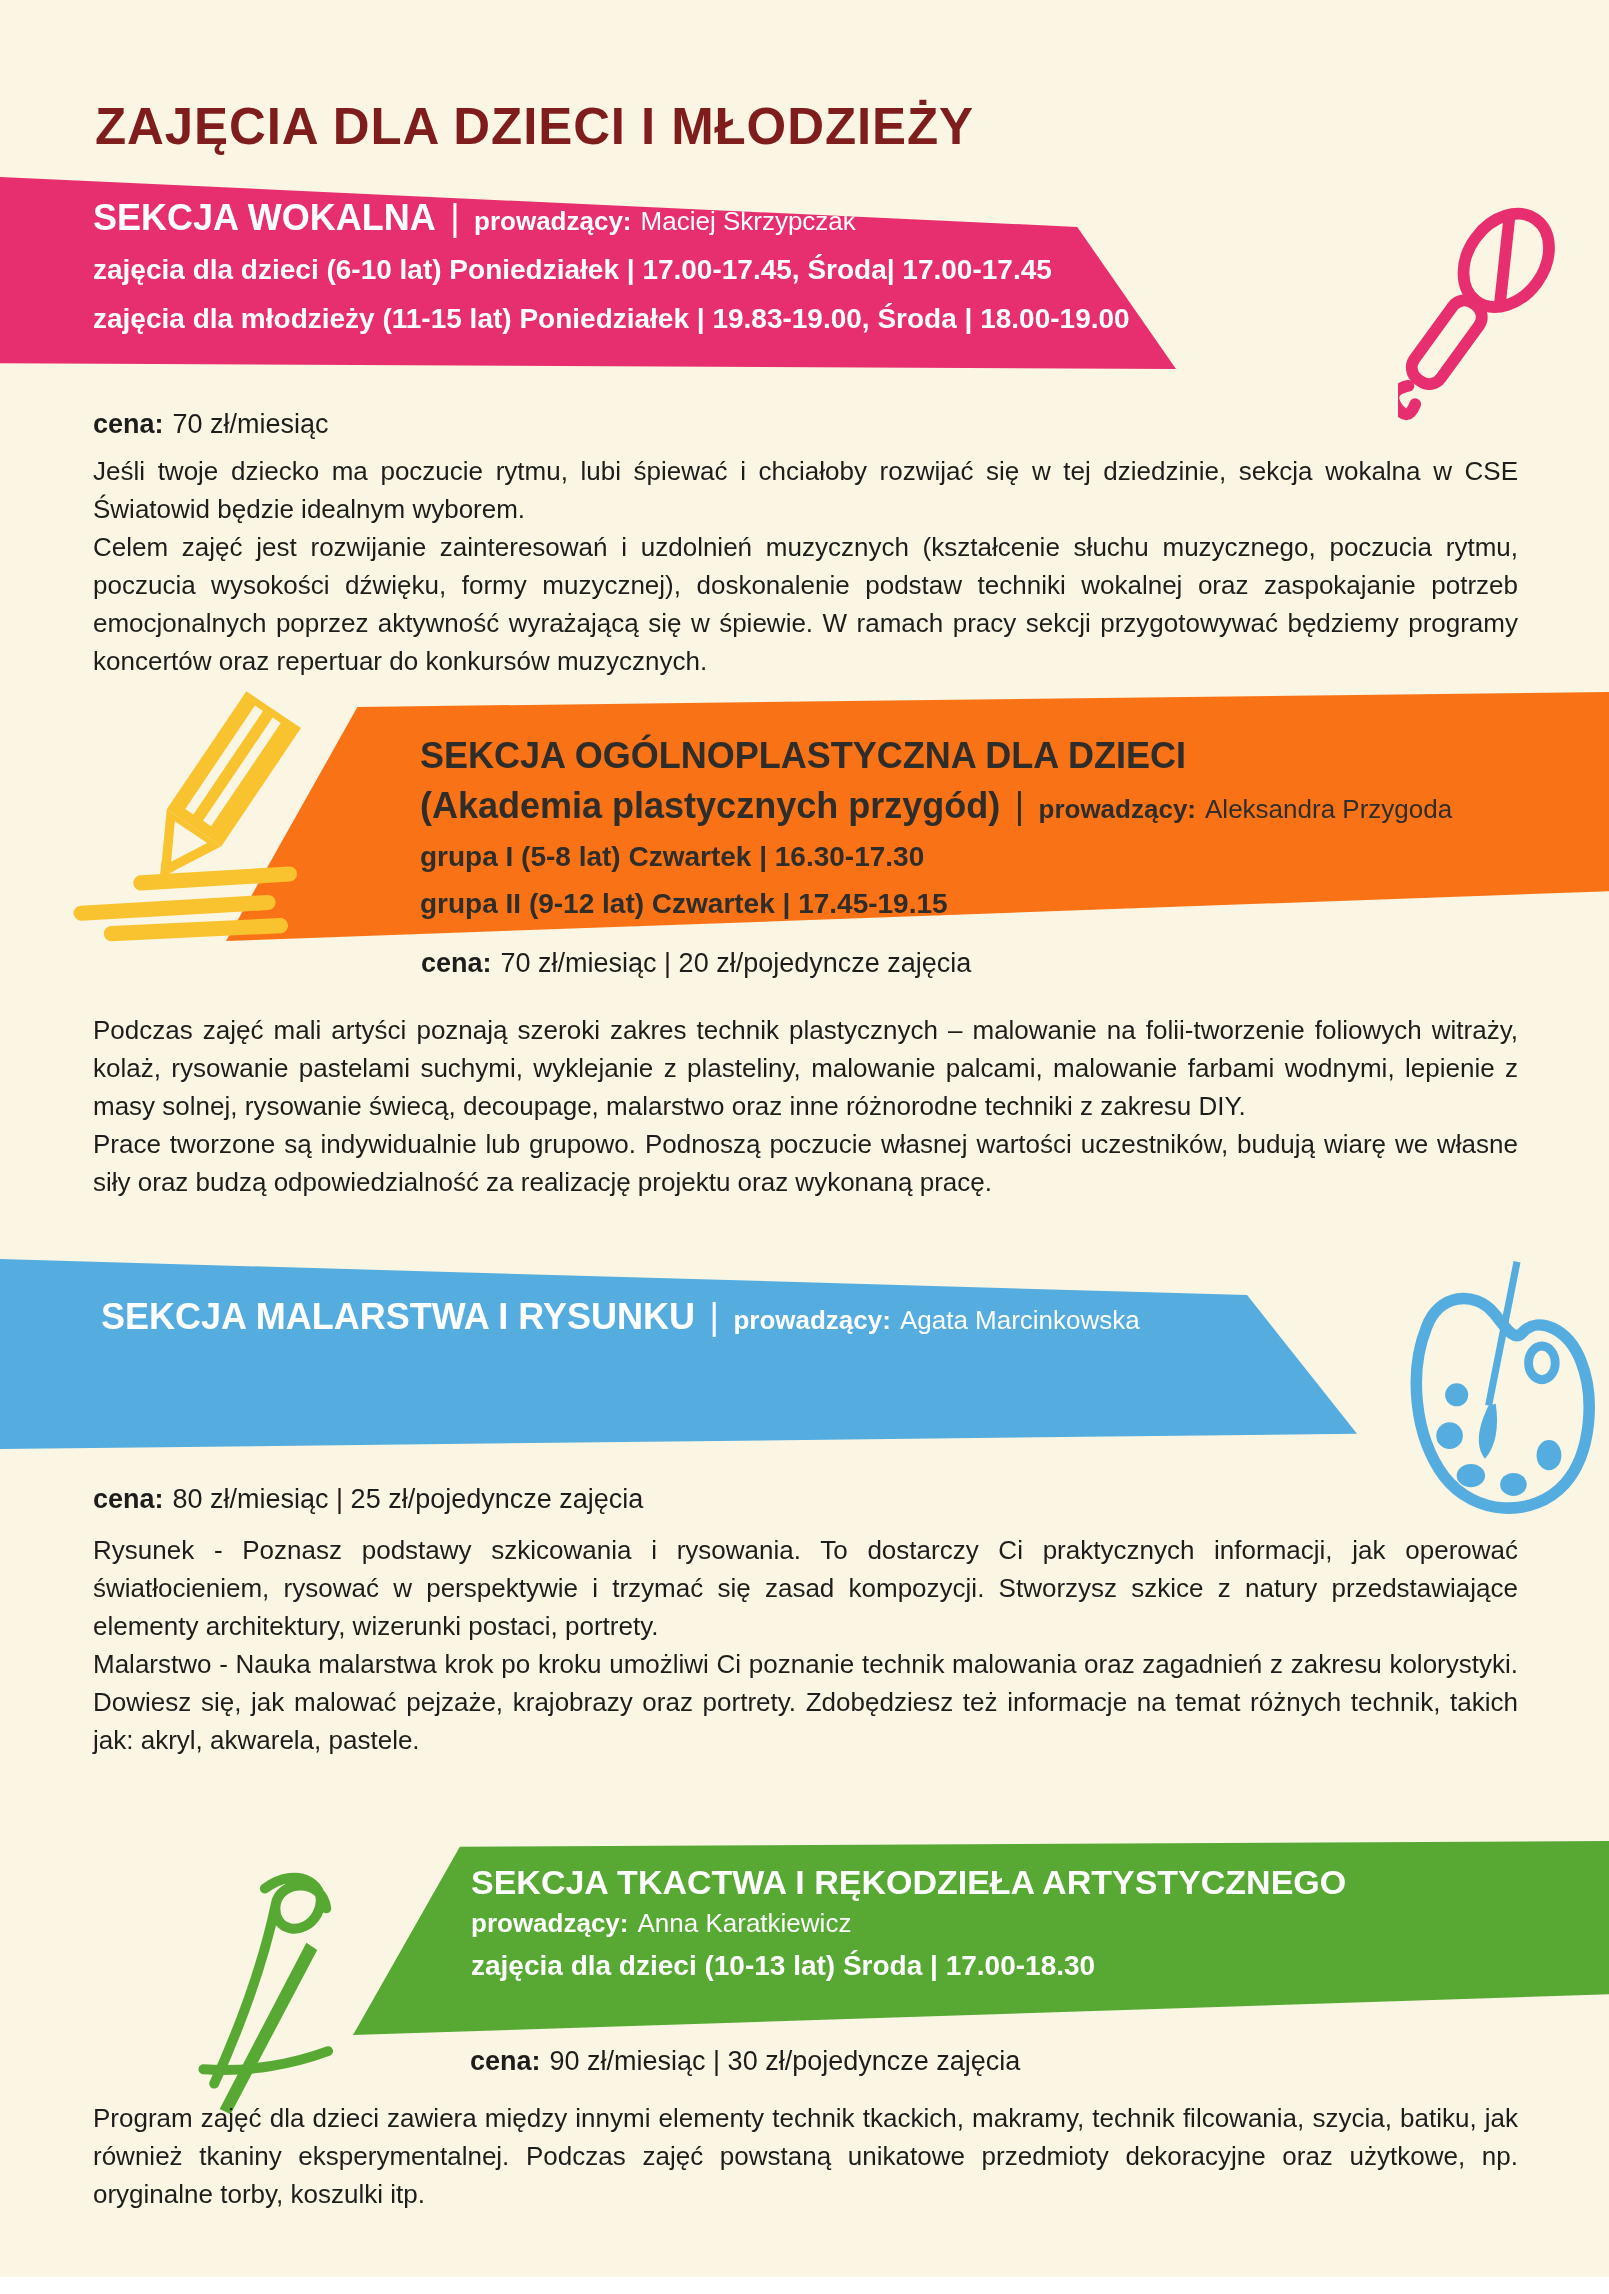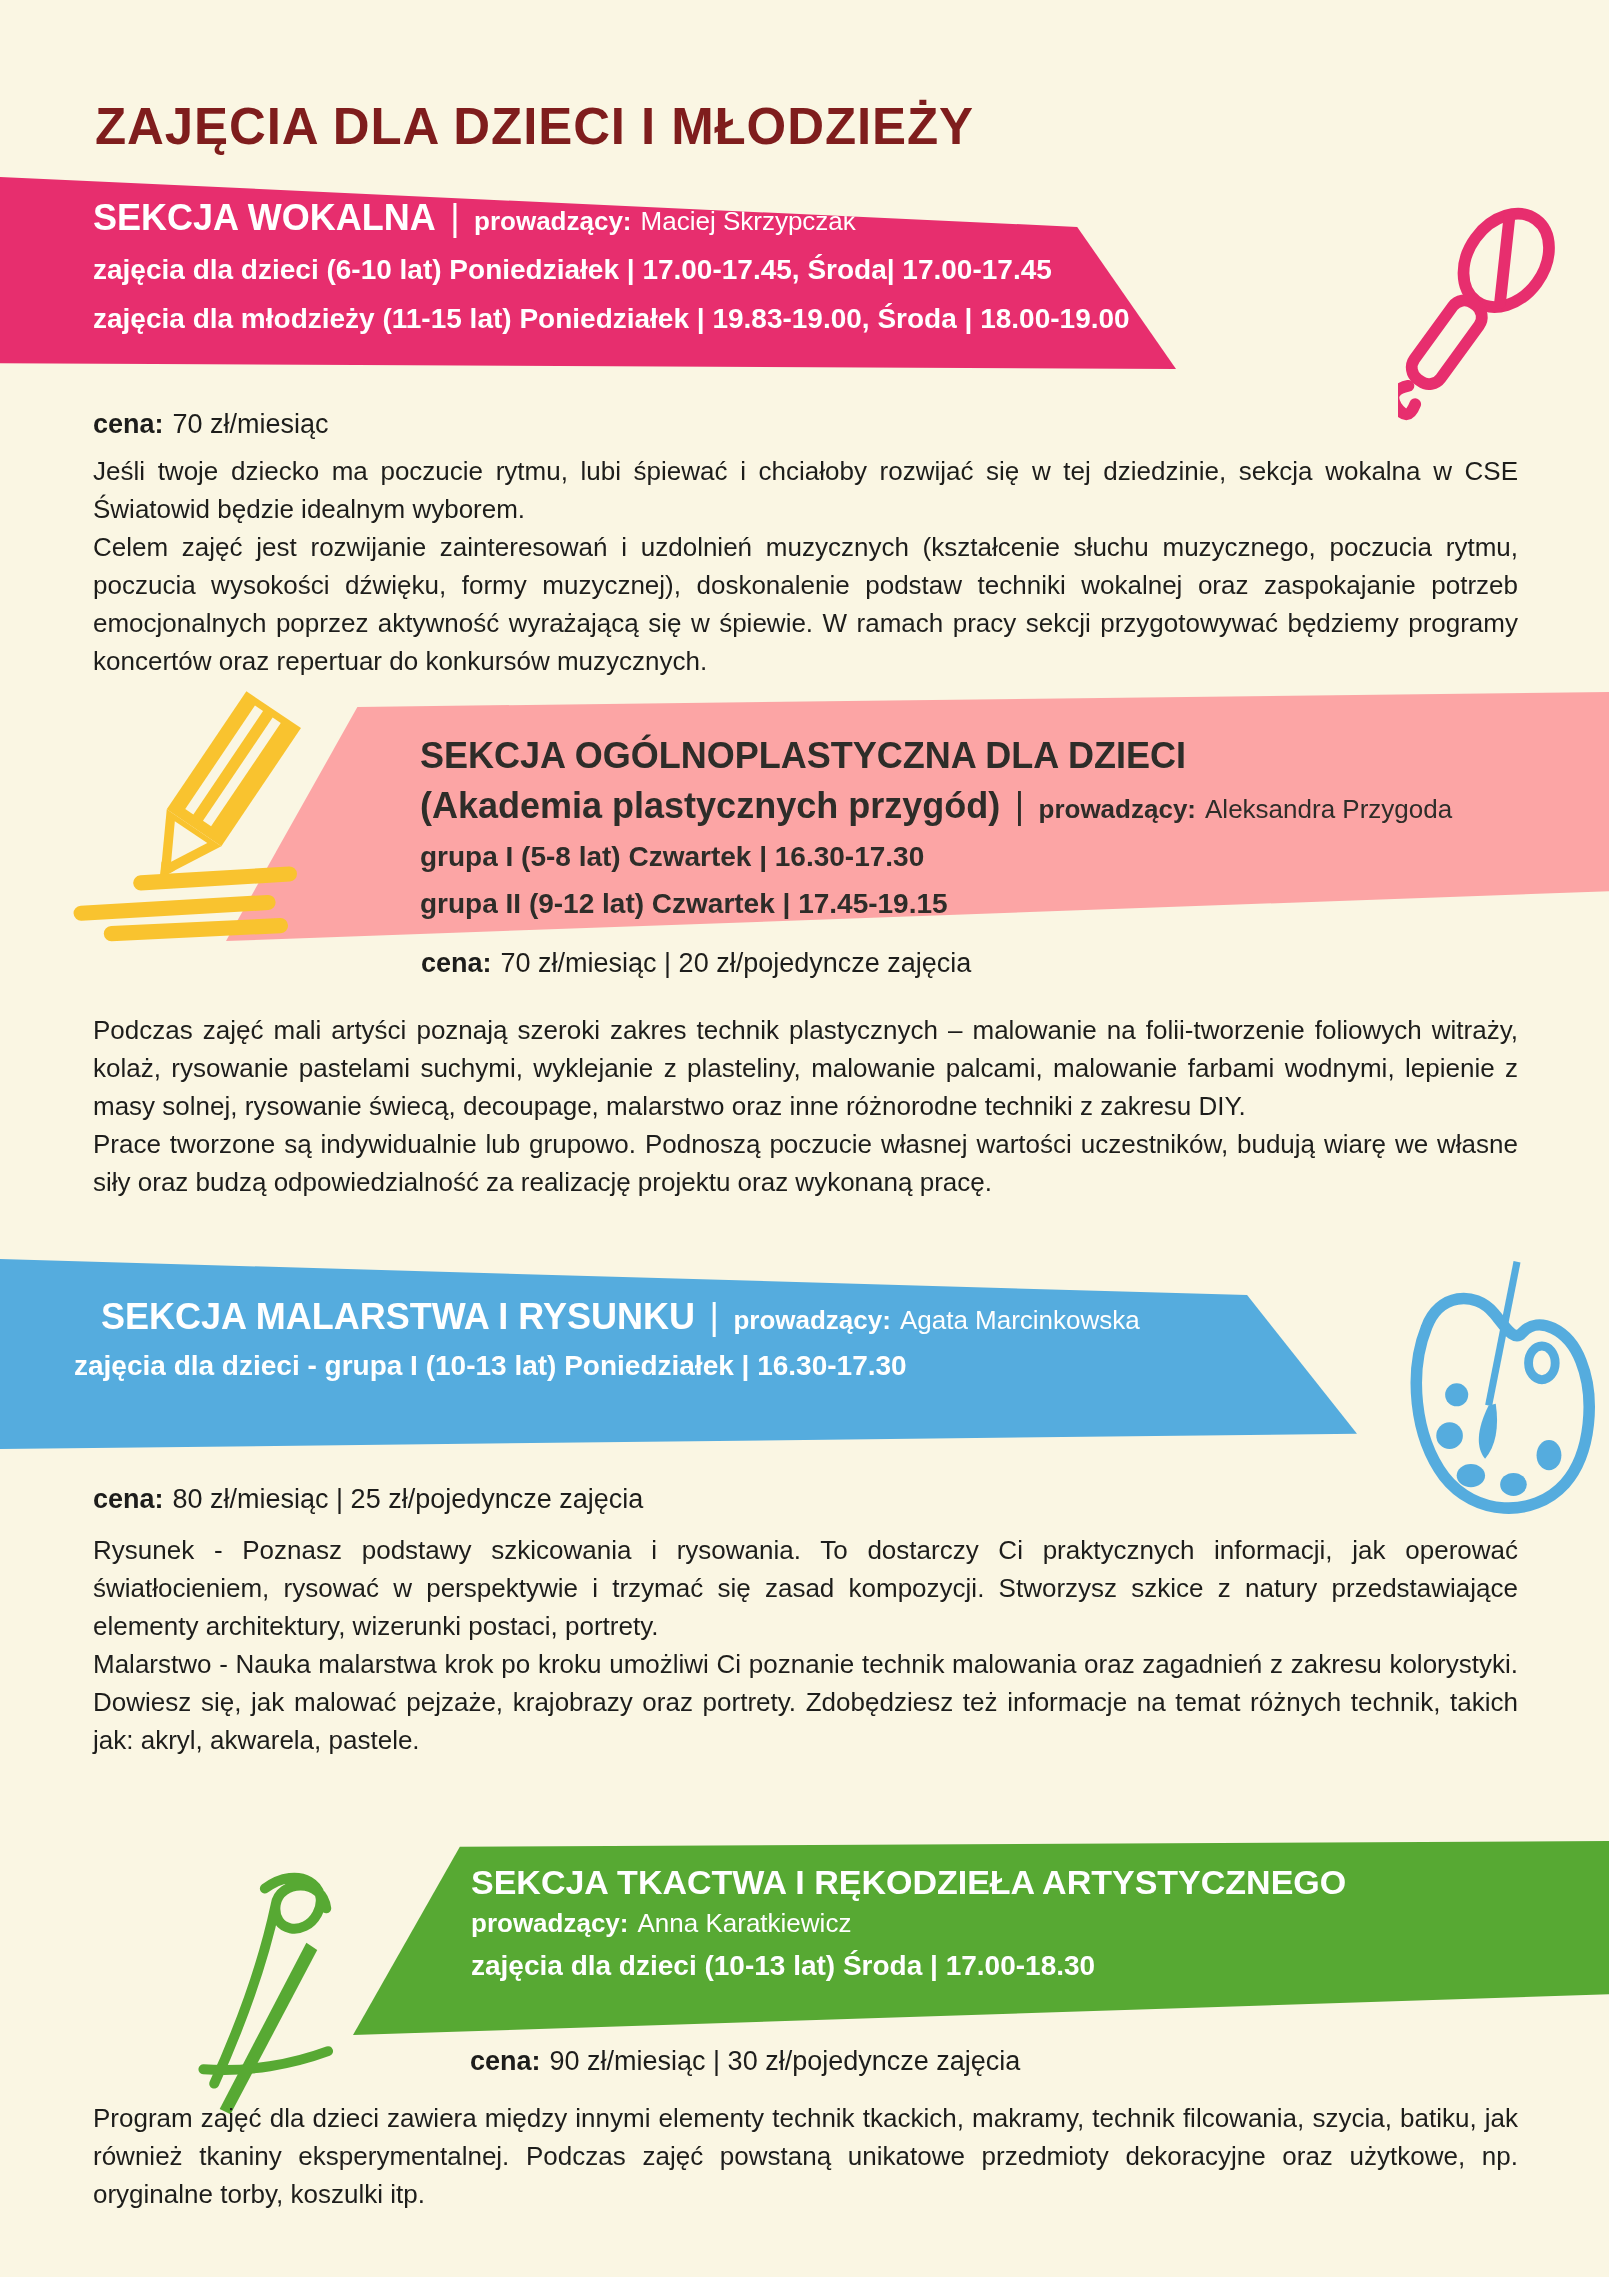--- a/index.html
+++ b/index.html
@@ -9,21 +9,21 @@
     background:#FAF6E3;overflow:hidden;color:#1D1D1B;
   }
   .abs{position:absolute;}
   .doc-title{
     font-size:51px;font-weight:bold;color:#7f1d1d;letter-spacing:0.9px;line-height:1;
   }
   
   .banner{position:absolute;}
   .banner-line{position:absolute;line-height:1.05;white-space:nowrap;}
   .banner--pink{background:#E72E6E;clip-path:polygon(0 0,91.6% 26%,100% 100%,0 97%);}
-  .banner--yellow{background:#fca5a5;clip-path:polygon(9.5% 6%,100% 0,100% 80%,0 100%);}
+  .banner--yellow{background:#f97316;clip-path:polygon(9.5% 6%,100% 0,100% 80%,0 100%);}
   .banner--blue{background:#55ACDE;clip-path:polygon(0 0,91.9% 19%,100% 92%,0 100%);}
   .banner--green{background:#57A933;clip-path:polygon(8.5% 3%,100% 0,100% 79%,0 100%);}
   .light{color:#FFFFFF;}
   .dark{color:#2E2D29;}
   .banner-title{font-size:36px;font-weight:bold;}
   .banner-title--sm{font-size:34px;font-weight:bold;}
   .sep{font-weight:400;margin:0 14.5px;font-size:36px;}
   .leader-label{font-size:26px;font-weight:bold;margin-right:9px;}
   .leader-name{font-size:26px;font-weight:400;}
   .sched{font-size:28px;font-weight:bold;}
@@ -103,21 +103,20 @@
 
   <div class="abs par" style="left:93px;top:1011px;width:1425px;">
     <p>Podczas zajęć mali artyści poznają szeroki zakres technik plastycznych – malowanie na folii-tworzenie foliowych witraży, kolaż, rysowanie pastelami suchymi, wyklejanie z plasteliny, malowanie palcami, malowanie farbami wodnymi, lepienie z masy solnej, rysowanie świecą, decoupage, malarstwo oraz inne różnorodne techniki z zakresu DIY.</p>
     <p>Prace tworzone są indywidualnie lub grupowo. Podnoszą poczucie własnej wartości uczestników, budują wiarę we własne siły oraz budzą odpowiedzialność za realizację projektu oraz wykonaną pracę.</p>
   </div>
 
   <div class="banner banner--blue" style="left:0;top:1259px;width:1357px;height:190px;">
     <div class="banner-line light" style="left:101px;top:39px;">
       <span class="banner-title">SEKCJA MALARSTWA I RYSUNKU</span><span class="sep">|</span><span class="leader-label">prowadzący:</span><span class="leader-name">Agata Marcinkowska</span>
     </div>
-    <div class="banner-line light sched" style="left:74px;top:92px;">zajęcia dla dzieci - grupa I (10-13 lat) Poniedziałek | 16.30-17.30</div>
   </div>
 
   <div class="abs" style="left:1391px;top:1256px;width:213px;height:267px;">
     <svg width="213" height="267" viewBox="0 0 240 300">
       <path d="M116 64 C94 38 54 42 40 80 C20 130 26 202 60 248 C94 292 160 296 196 256 C226 222 230 158 214 118 C200 82 166 66 148 86 C138 97 128 78 116 64 Z" fill="none" stroke="#55ACDE" stroke-width="13"></path>
       <ellipse cx="170" cy="120" rx="15" ry="19" fill="none" stroke="#55ACDE" stroke-width="10"></ellipse>
       <circle cx="74" cy="156" r="13" fill="#55ACDE"></circle>
       <circle cx="66" cy="202" r="15" fill="#55ACDE"></circle>
       <ellipse cx="90" cy="247" rx="16" ry="13" fill="#55ACDE"></ellipse>
       <ellipse cx="138" cy="257" rx="15" ry="13" fill="#55ACDE"></ellipse>

